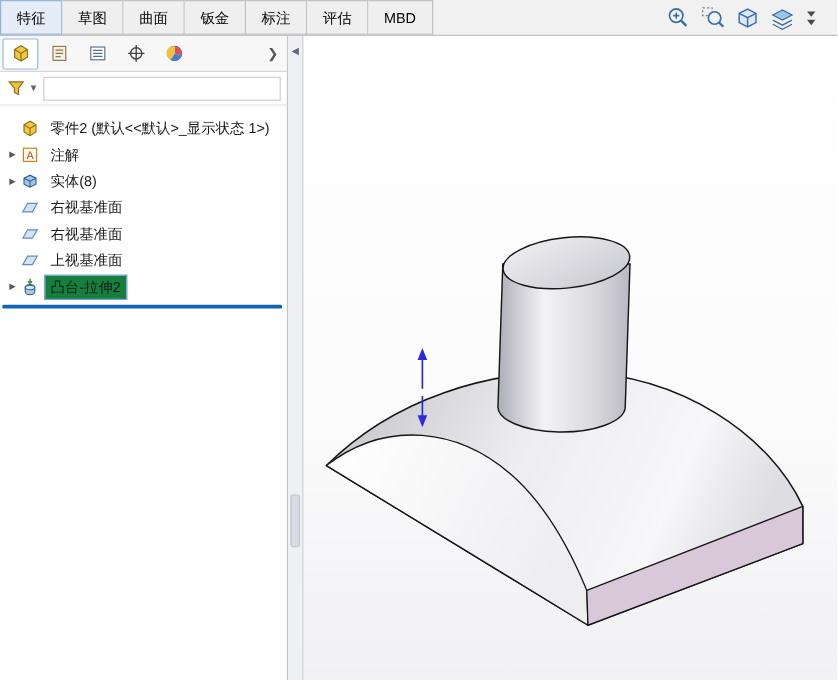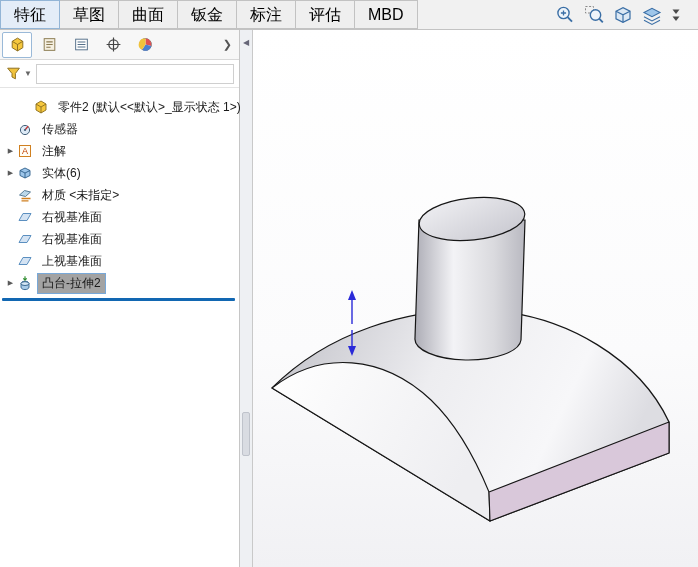--- a/index.html
+++ b/index.html
@@ -10,21 +10,21 @@
     background:#fff;
   }
   
   .ribbon {
     position:absolute; top:0; left:0; width:698px; height:30px;
     background:#f1f1f1; border-bottom:1px solid #c3c3c3;
     display:flex; align-items:stretch;
   }
   .ribbon-tab {
     border:1px solid #c2c2c2; border-left-width:0; background:#efefef;
-    padding:0 13px; font-size:16px; line-height:28px; cursor:default; white-space:nowrap;
+    padding:0 13px; font-size:12px; line-height:28px; cursor:default; white-space:nowrap;
   }
   .ribbon-tab:first-child { border-left-width:1px; }
   .ribbon-tab.active { background:#e4edf8; border-color:#93b5d6; }
   .hud {
     position:absolute; top:4px; right:16px; display:flex; gap:7px; align-items:center;
   }
   .hud-icon { width:22px; height:22px; display:inline-block; }
   .hud-icon svg { width:22px; height:22px; display:block; }
   .overflow-icon { width:12px; height:22px; }
   .overflow-icon svg { width:12px; height:22px; display:block; }
@@ -56,26 +56,26 @@
     font-family:inherit; font-size:11px; padding:0 4px; outline:none;
   }
   .tree { padding-top:8px; }
   .tree-row {
     height:22px; display:flex; align-items:center; white-space:nowrap;
     padding-left:4px; cursor:default;
   }
   .tree-row .arrow {
     width:13px; flex:0 0 13px; text-align:center; font-size:7px; color:#5a5a5a;
   }
-  .tree-row.root { padding-left:17px;margin-left:16px; }
+  .tree-row.root { padding-left:17px; }
   .tree-row .ticon { width:17px; height:16px; flex:0 0 17px; margin-right:3px; }
   .tree-row .ticon svg { width:16px; height:16px; display:block; }
   .tree-row .tlabel { padding:1px 4px; border:1px solid transparent; }
   .tree-row.selected .tlabel {
-    background:#a3a3a3; border-color:#78a8d8;
+    background:#15803d; border-color:#78a8d8;
   }
   .rollback-bar {
     height:3px; background:#1267b2; margin:4px 4px 0 2px; border-radius:1px;
   }
   
   .splitter {
     position:absolute; top:30px; left:240px; width:13px; height:537px;
     background:#eef0f3; border-right:1px solid #c9c9c9;
   }
   .splitter-collapse {
@@ -192,59 +192,38 @@
       <div class="tree-row root">
         <span class="ticon">
           <svg viewBox="0 0 16 16">
             <path d="M3 5l5-3 5 3v6l-5 3-5-3z" fill="#f5c73d" stroke="#8a6d1f" stroke-width="0.9"></path>
             <path d="M3 5l5 3 5-3M8 8v6" fill="none" stroke="#8a6d1f" stroke-width="0.9"></path>
           </svg>
         </span>
         <span class="tlabel">零件2 (默认&lt;&lt;默认&gt;_显示状态 1&gt;)</span>
       </div>
       <div class="tree-row">
-        <span class="arrow"></span>
-        <span class="ticon">
-          <svg viewBox="0 0 16 16">
-            <circle cx="8" cy="9" r="4.6" fill="#dce9f5" stroke="#44607a" stroke-width="1"></circle>
-            <path d="M8 9L11.2 5.2" stroke="#c23030" stroke-width="1.3"></path>
-            <circle cx="8" cy="9" r="1.1" fill="#44607a"></circle>
-          </svg>
-        </span>
-        <span class="tlabel">传感器</span>
-      </div>
-      <div class="tree-row">
         <span class="arrow">▶</span>
         <span class="ticon">
           <svg viewBox="0 0 16 16">
             <rect x="2.5" y="2.5" width="11" height="11" fill="#fffdf5" stroke="#d08020" stroke-width="1"></rect>
             <text x="8" y="11.2" font-size="9" text-anchor="middle" fill="#c04000">A</text>
           </svg>
         </span>
         <span class="tlabel">注解</span>
       </div>
       <div class="tree-row">
         <span class="arrow">▶</span>
         <span class="ticon">
           <svg viewBox="0 0 16 16">
             <path d="M3 5.5L8 3l5 2.5v5L8 13l-5-2.5z" fill="#9ec6ea" stroke="#2e5f8a" stroke-width="0.9"></path>
             <path d="M3 5.5l5 2.5 5-2.5M8 8v5" fill="none" stroke="#2e5f8a" stroke-width="0.9"></path>
           </svg>
         </span>
-        <span class="tlabel">实体(6)</span>
-      </div>
-      <div class="tree-row">
-        <span class="arrow"></span>
-        <span class="ticon">
-          <svg viewBox="0 0 16 16">
-            <path d="M2.5 8l5-4.5 6 1.5-5 4.5z" fill="#bcd8ea" stroke="#4a708c" stroke-width="0.9"></path>
-            <path d="M4.5 11.5h9M4.5 13.8h7" stroke="#d08020" stroke-width="1.3"></path>
-          </svg>
-        </span>
-        <span class="tlabel">材质 &lt;未指定&gt;</span>
+        <span class="tlabel">实体(8)</span>
       </div>
       <div class="tree-row">
         <span class="arrow"></span>
         <span class="ticon">
           <svg viewBox="0 0 16 16">
             <path d="M2 11.5l4-7h8l-4 7z" fill="#cfe0f2" fill-opacity="0.9" stroke="#5b8fc0" stroke-width="1"></path>
           </svg>
         </span>
         <span class="tlabel">右视基准面</span>
       </div>

